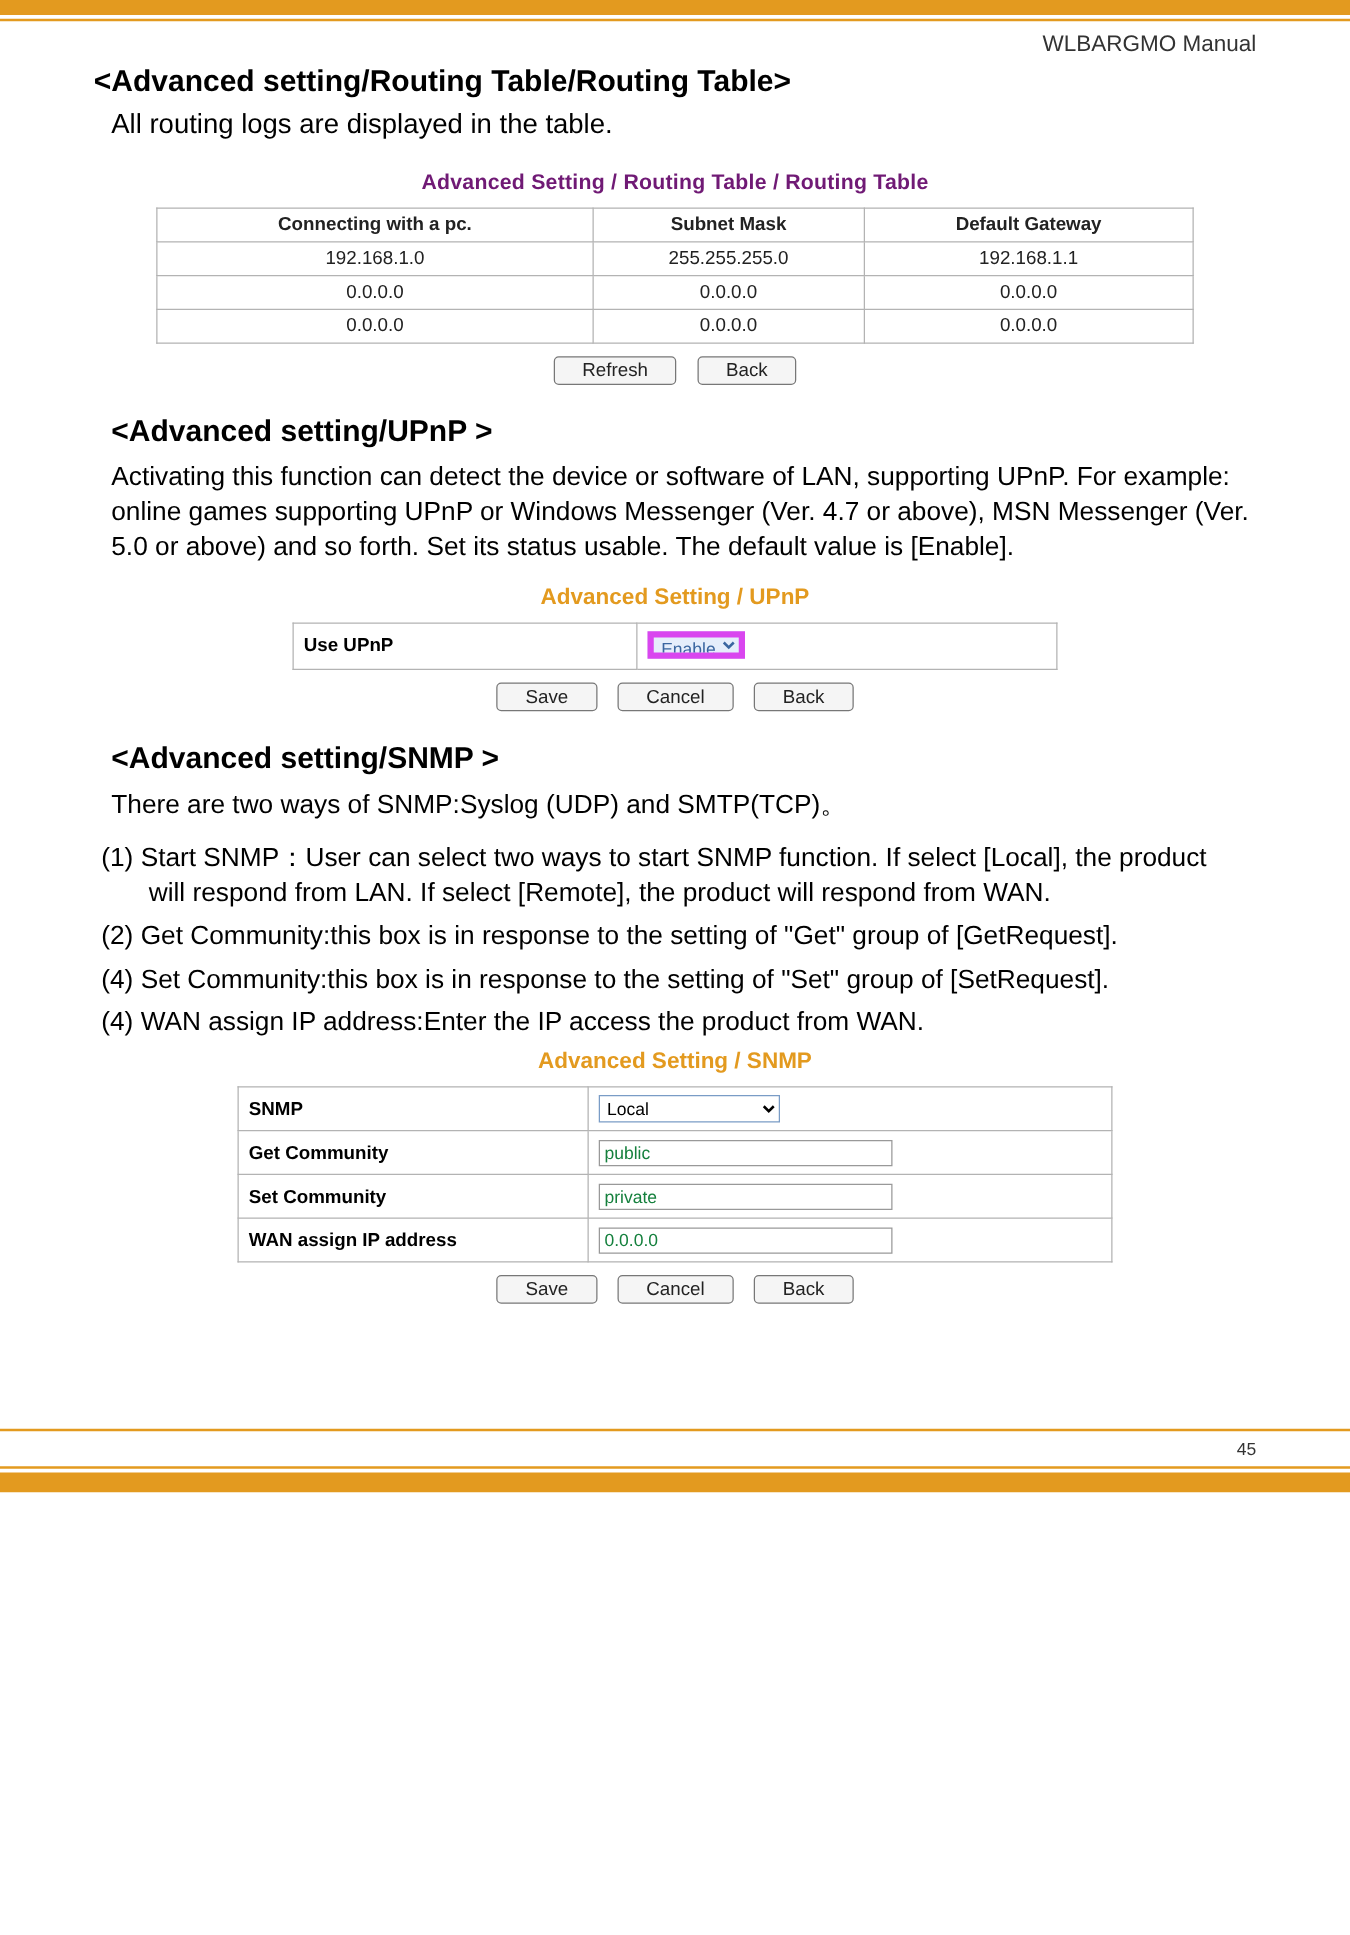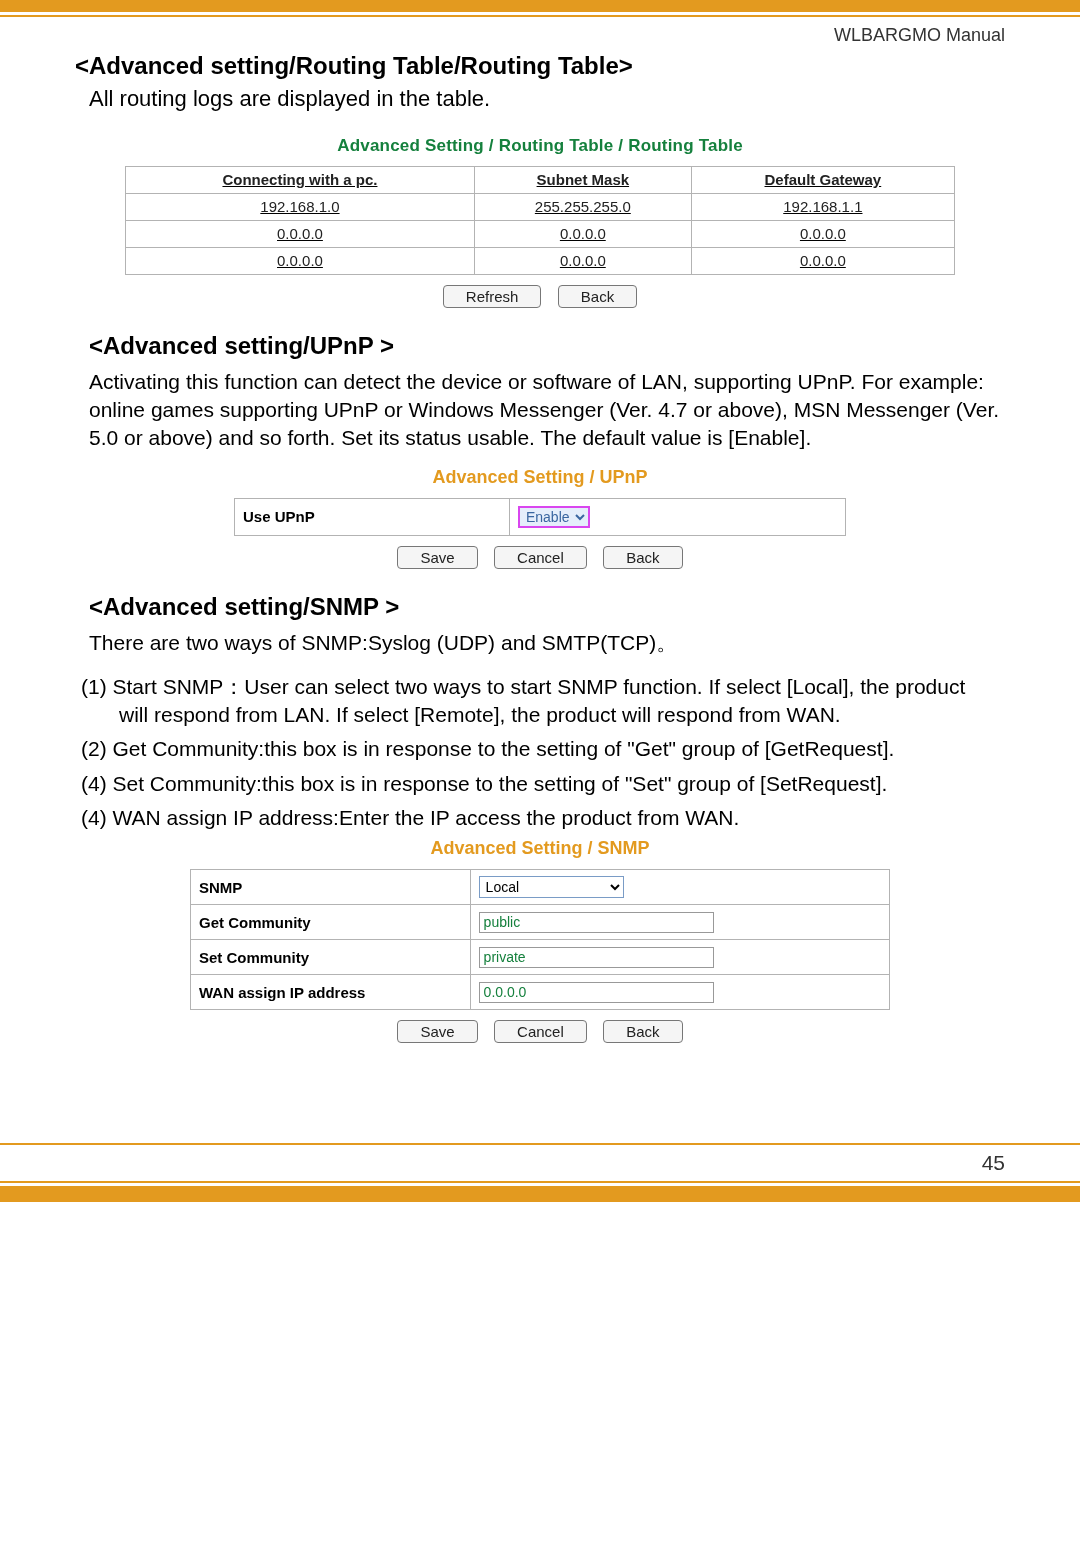--- a/index.html
+++ b/index.html
@@ -40,39 +40,38 @@
     margin-left: 14px;
     margin-bottom: 8px;
   }
   .desc {
     font-size: 22px;
     margin: 0 0 22px 14px;
     line-height: 1.35;
   }
   .caption {
     text-align: center;
-    color: #15803d;
+    color: #701a75;
     font-weight: 600;
     font-size: 17px;
     margin: 10px 0 10px 0;
     letter-spacing: 0.2px;
   }
   .caption-sub {
     text-align: center;
     color: #e39a1f;
     font-weight: 600;
     font-size: 18px;
     margin: 12px 0 10px 0;
   }
 
   
   .rt-wrap {
     width: 830px;
     margin: 0 auto 6px auto;
-    text-decoration: underline;
   }
   table.rt {
     width: 100%;
     border-collapse: collapse;
     font-family: Tahoma, Arial, sans-serif;
     font-size: 15px;
   }
   table.rt th, table.rt td {
     border: 1px solid #b3b3b3;
     text-align: center;
@@ -124,21 +123,21 @@
     font-family: Tahoma, Arial, sans-serif;
     font-size: 14px;
     border: 1px solid #7a9cc6;
     background: #fff;
     padding: 0 2px;
     height: 22px;
   }
   select.native.upnp {
     color: #3a66a0;
     background: #e5eefb;
-    border: 2px solid #d946ef;
+    border: 5px solid #d946ef;
   }
   input.native {
     font-family: Tahoma, Arial, sans-serif;
     font-size: 14px;
     border: 1px solid #999;
     height: 19px;
     padding: 0 4px;
     width: 225px;
     color: #15803d;
   }
@@ -191,21 +190,21 @@
     height: 2px;
     background: #e39a1f;
   }
   .footer-bar {
     height: 16px;
     background: #e39a1f;
     margin-top: 3px;
   }
   .page-num {
     text-align: right;
-    font-size: 21px;
+    font-size: 14px;
     color: #333;
     padding: 6px 75px 6px 0;
   }
 </style>
 </head>
 <body>
 
 <div class="top-bar"></div>
 <div class="thin-line"></div>
 

